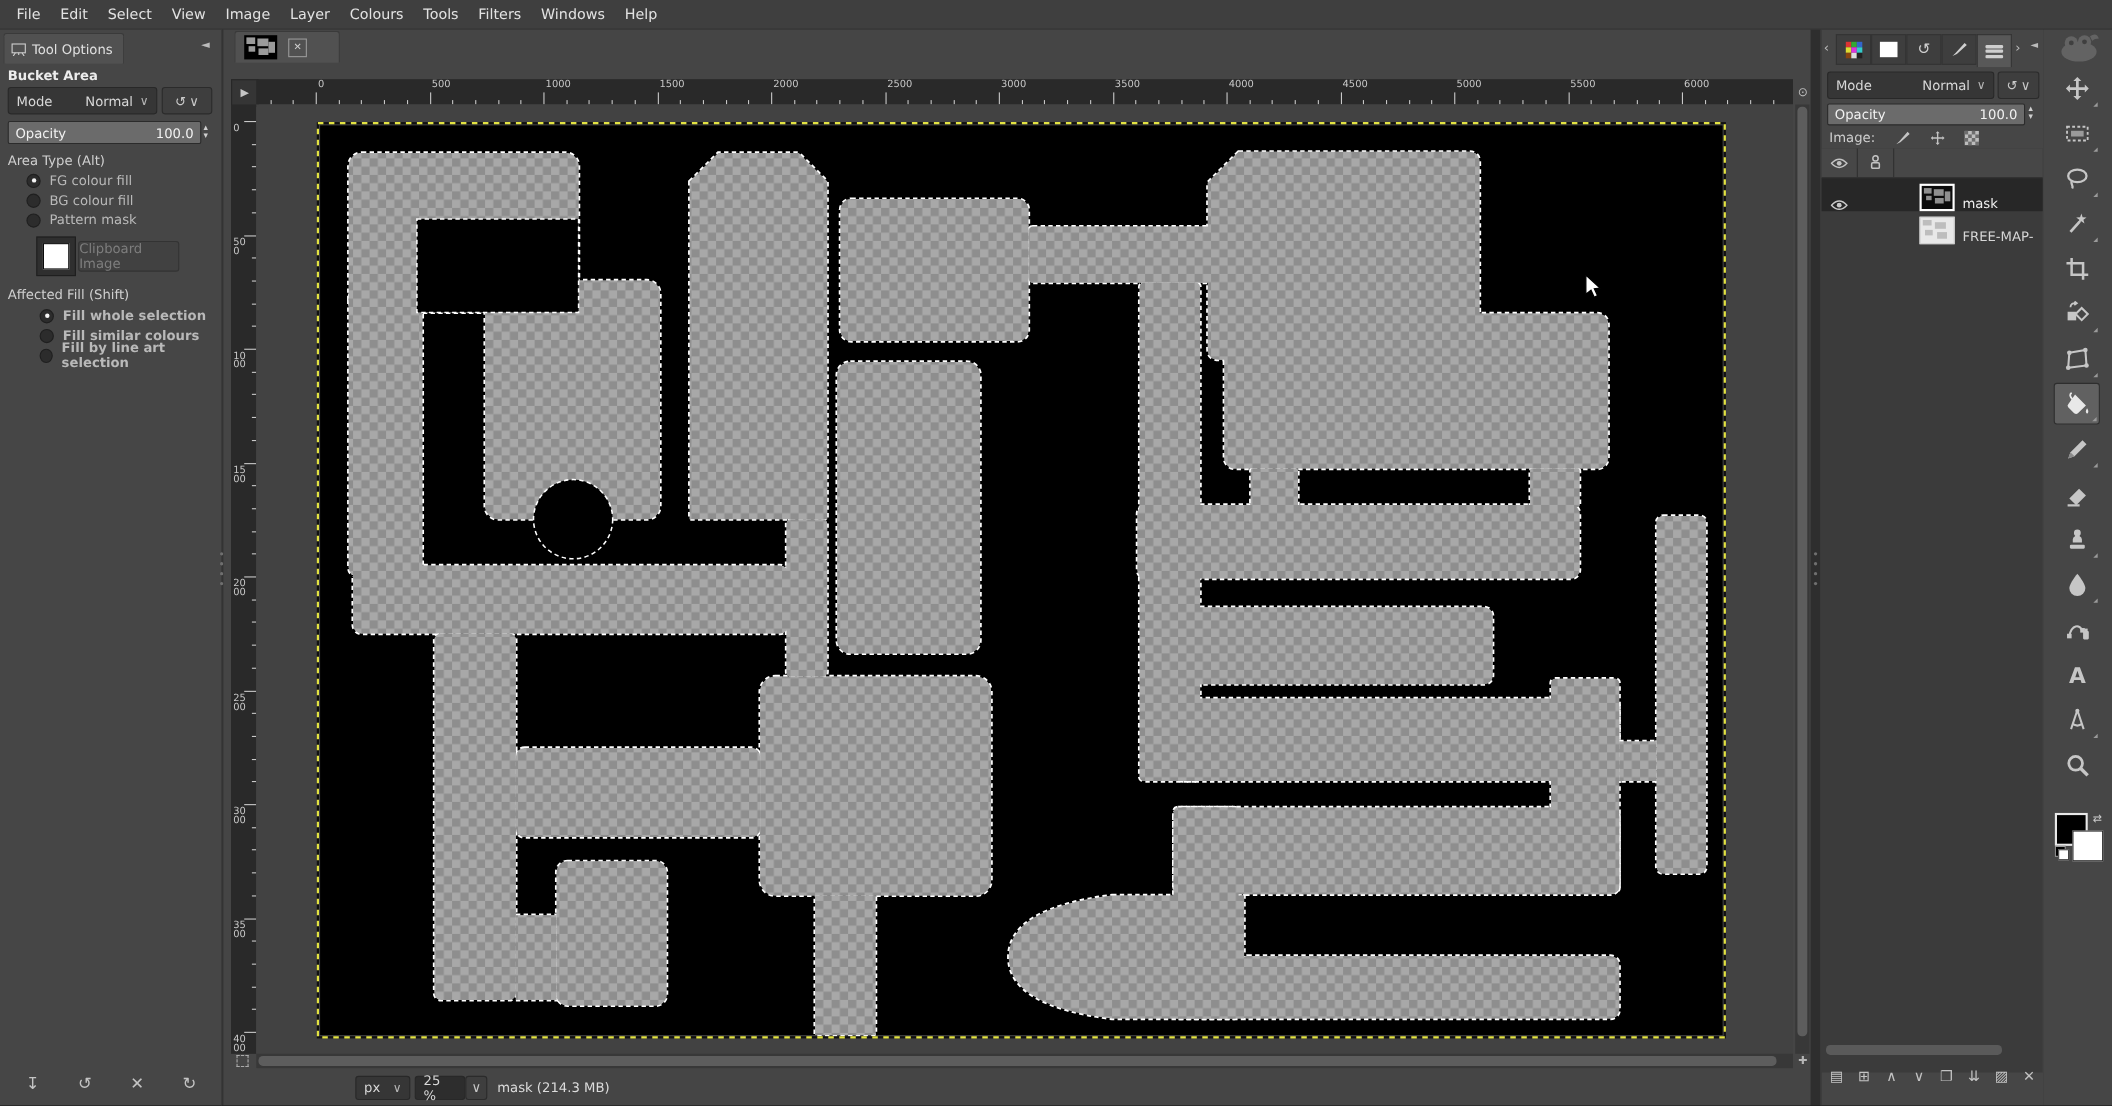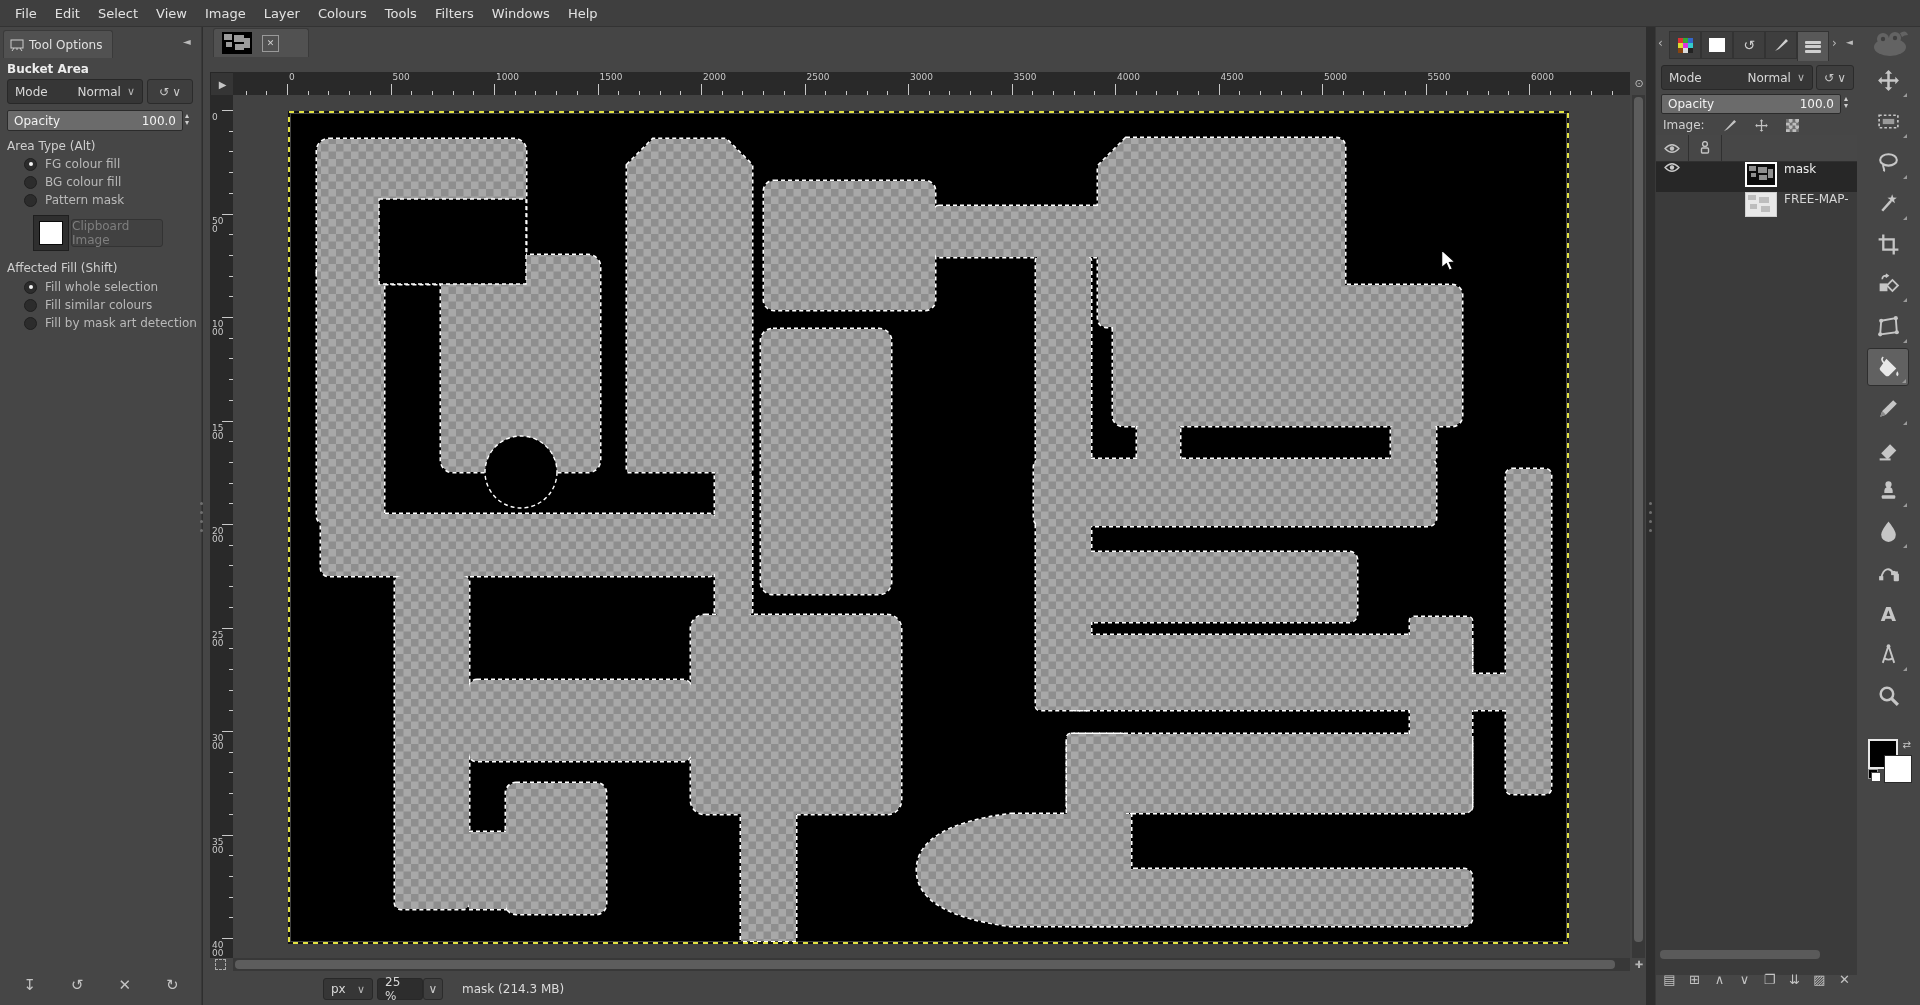--- a/index.html
+++ b/index.html
@@ -63,21 +63,21 @@
   #statusbar{left:0px;top:946px;width:1443px;height:32px;display:flex;align-items:center;font-size:12px;color:#dcdcdc;}
   
   #right-dock{left:1655px;top:27px;width:203px;height:978px;background:#464646;border-left:1px solid #393939;box-sizing:border-box;}
   .rtab{position:absolute;top:4px;width:30px;height:26px;background:#3e3e3e;border:1px solid #333;display:flex;align-items:center;justify-content:center;}
   .rtab.active{background:#585858;height:29px;border-bottom:none;}
   .pal{display:grid;grid-template-columns:repeat(3,5px);grid-template-rows:repeat(3,5px);}
   .lay-icon b{display:block;width:16px;height:3px;background:#cfcfcf;border-radius:1px;margin:1.5px 0;}
   #layers-list{position:absolute;left:0px;top:108px;width:201px;height:840px;background:#3b3b3b;}
   .list-header{height:26px;background:#474747;border-bottom:1px solid #303030;display:flex;align-items:center;}
   .hdr-cell{width:32px;height:100%;border-right:1px solid #303030;display:flex;align-items:center;justify-content:center;}
-  .layer-row{height:30px;display:flex;align-items:flex-start;font-size:12px;}
+  .layer-row{height:30px;display:flex;align-items:flex-end;font-size:12px;}
   .layer-row.sel{background:#272727;color:#eee;}
   .eye-cell{width:32px;display:flex;justify-content:center;}
   .layer-thumb{width:32px;height:25px;box-sizing:border-box;margin-left:57px;}
   .thumb-dark{background:#0c0c0c;border:2px solid #fff;position:relative;overflow:hidden;}
   .thumb-dark i{position:absolute;background:#8f8f8f;}
   .thumb-light{background:#e8e8e8;border:1px solid #cfcfcf;position:relative;overflow:hidden;}
   .thumb-light i{position:absolute;background:#bdbdbd;}
   .layer-name{margin-left:7px;white-space:nowrap;}
   #rd-scroll{position:absolute;left:4px;top:923px;width:160px;height:9px;background:#5a5a5a;border-radius:4px;}
   .rd-btn{width:23px;height:23px;display:flex;align-items:center;justify-content:center;color:#c3c3c3;font-size:13px;border-radius:3px;}
@@ -161,32 +161,32 @@
       <div class="radio-row">
         <span class="radio "></span>
         <span>Pattern mask</span>
       </div>
     </div>
   <div class="swatch-btn abs" style="left:33px;top:188px;width:34px;height:34px;">
       <div class="swatch-white"></div>
     </div>
   <div class="dis-btn abs" style="left:71px;top:192px;width:90px;height:26px;">Clipboard Image</div>
   <div class="abs section-label" style="left:7px;top:234px;">Affected Fill  (Shift)</div>
-  <div class="abs" id="affected-radios" style="left:24px;top:251px;">
+  <div class="abs" id="affected-radios" style="left:36px;top:251px;font-weight:bold;">
       <div class="radio-row">
         <span class="radio sel"></span>
         <span>Fill whole selection</span>
       </div>
       <div class="radio-row">
         <span class="radio "></span>
         <span>Fill similar colours</span>
       </div>
       <div class="radio-row">
         <span class="radio "></span>
-        <span>Fill by mask art detection</span>
+        <span>Fill by line art selection</span>
       </div>
     </div>
   <div class="abs" id="to-footer" style="left:6px;top:946px;width:190px;display:flex;justify-content:space-around;">
       <div class="footer-btn">↧</div>
       <div class="footer-btn">↺</div>
       <div class="footer-btn">✕</div>
       <div class="footer-btn">↻</div>
     </div>
 </div>
 <div class="divider-dots abs" style="left:199px;top:502px;">
@@ -439,21 +439,21 @@
     <div class="combo" style="width:50px;height:22px;margin-left:120px;">
       <span>px</span>
         <span class="chev">∨</span>
     </div>
     <div class="combo" style="width:46px;height:22px;margin-left:4px;background:#2d2d2d;">
       <span>25 %</span>
     </div>
     <div class="mini-btn" style="width:20px;height:22px;">
         <span class="chev">∨</span>
       </div>
-    <span style="margin-left:19px;text-align:right;">mask (214.3 MB)</span>
+    <span style="margin-left:9px;text-align:right;">mask (214.3 MB)</span>
   </div>
 </div>
 <div class="divider-dots abs" style="left:1648px;top:502px;">
     <i></i>
     <i></i>
     <i></i>
     <i></i>
   </div>
 
 <div id="right-dock" class="abs">

